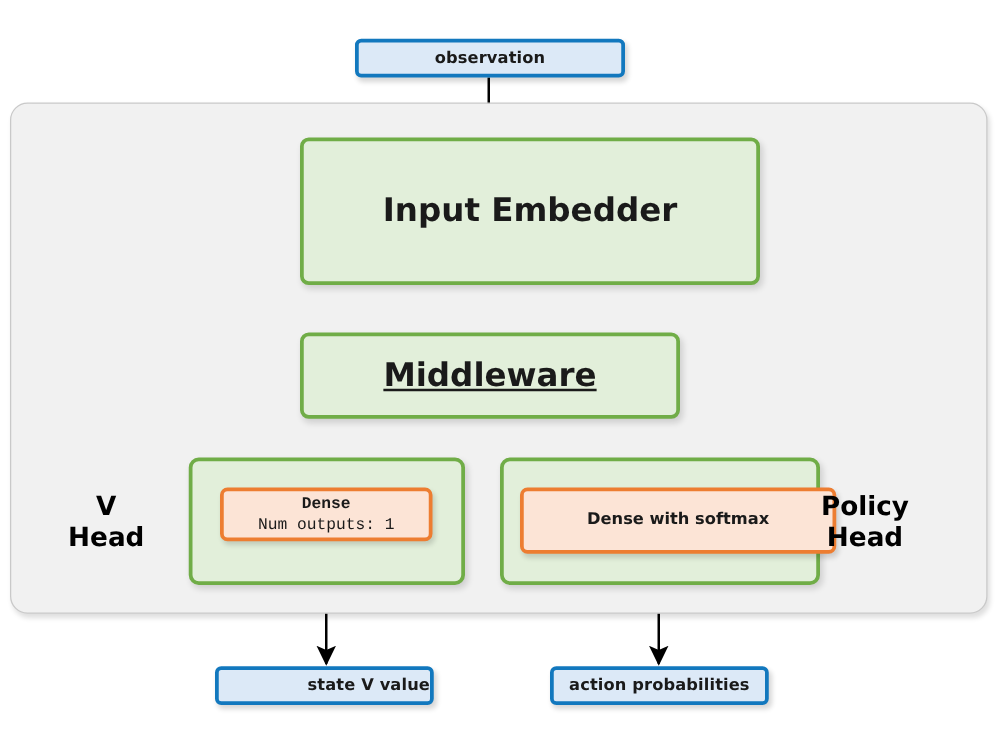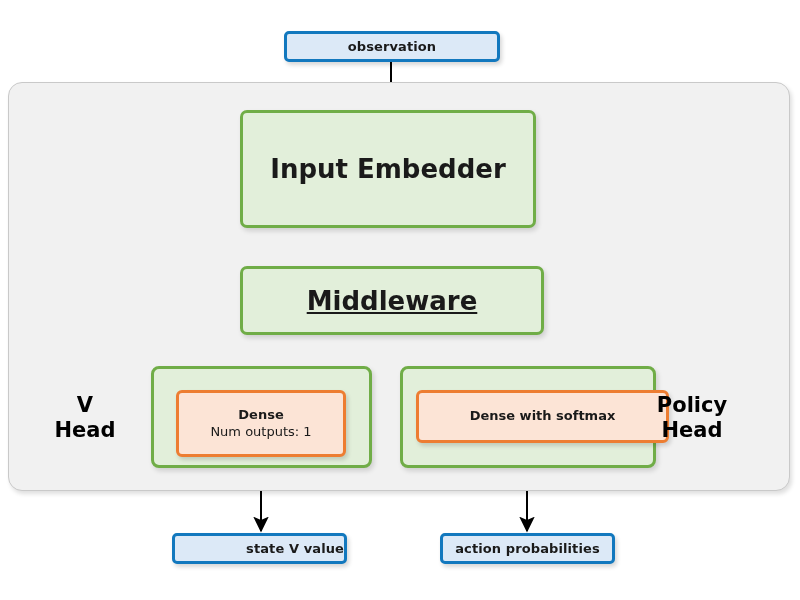--- a/index.html
+++ b/index.html
@@ -137,30 +137,30 @@
 
     <line x1="527" y1="443" x2="527" y2="531" stroke="#000000" stroke-width="2" marker-end="url(#arrowhead)"></line>
   </svg>
 
   <div class="container-box" style="left:8px; top:82px; width:782px; height:409px;"></div>
 
   <div class="node io-box" style="left:284px; top:31px; width:216px; height:31px;">
     <span>observation</span>
   </div>
 
-  <div class="node module-box big-label" style="left:240px; top:110px; width:296px; height:118px;">
+  <div class="node module-box big-label" style="left:240px; top:110px; width:368px; height:118px;">
     <span>Input Embedder</span>
   </div>
 
   <div class="node module-box big-label" style="left:240px; top:266px; width:304px; height:69px;text-decoration:underline;">
     <span>Middleware</span>
   </div>
 
   <div class="head-group" style="left:151px; top:366px; width:221px; height:102px;"></div>
-  <div class="node dense-box" style="left:176px; top:390px; width:170px; height:67px;">
+  <div class="node dense-box" style="left:176px; top:390px; width:170px; height:43px;font-family:Liberation Mono, monospace;">
     <span class="dense-title">Dense</span>
     <span class="dense-sub">Num outputs: 1</span>
   </div>
   <div class="head-caption" style="left:25px; top:382px; width:120px; height:72px;">
     <span>V</span>
     <span>Head</span>
   </div>
 
   <div class="head-group" style="left:400px; top:366px; width:256px; height:102px;"></div>
   <div class="node dense-box" style="left:416px; top:390px; width:253px; height:53px;">

